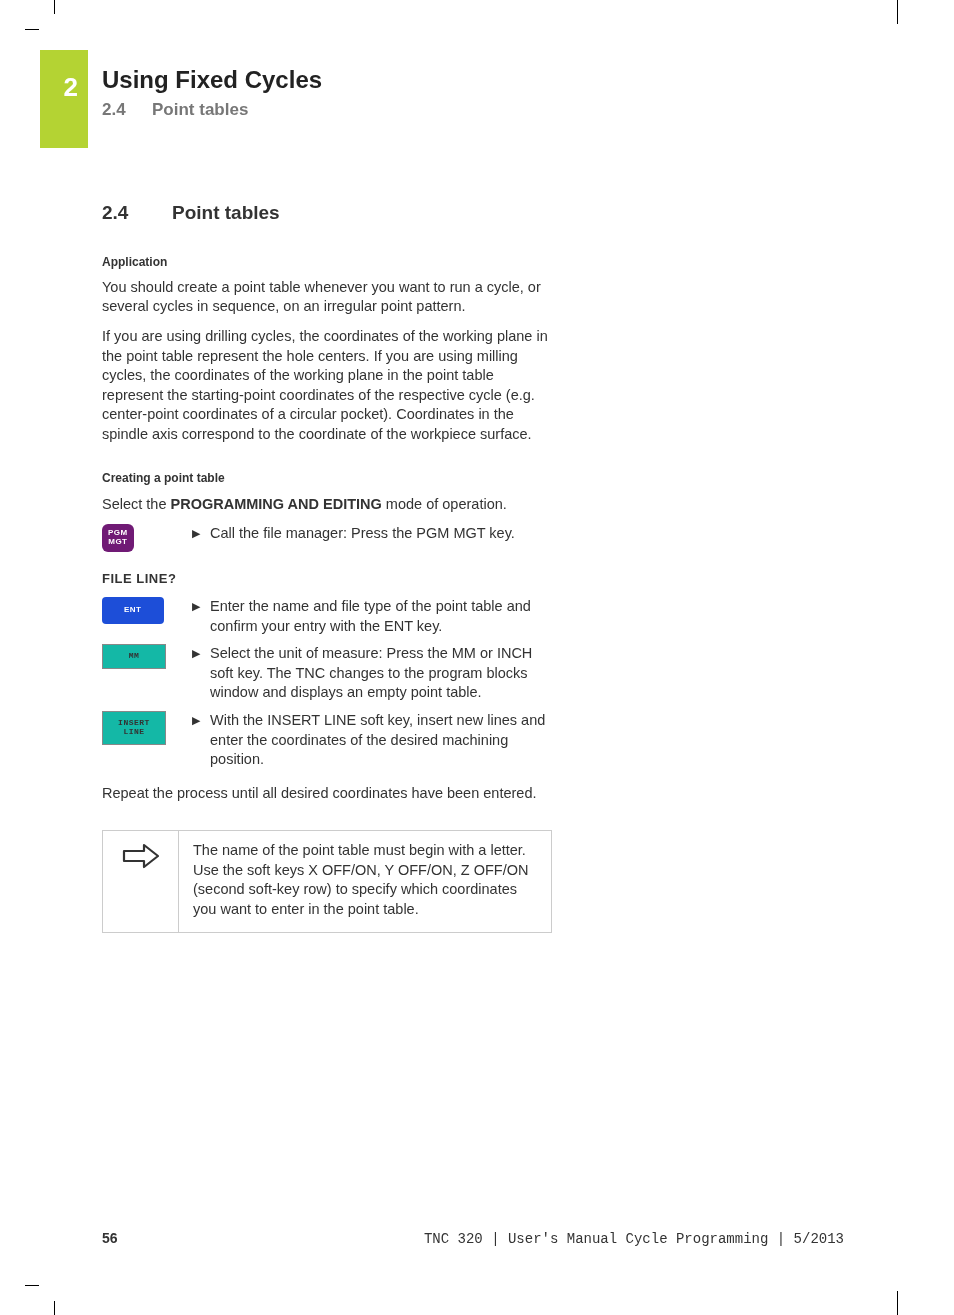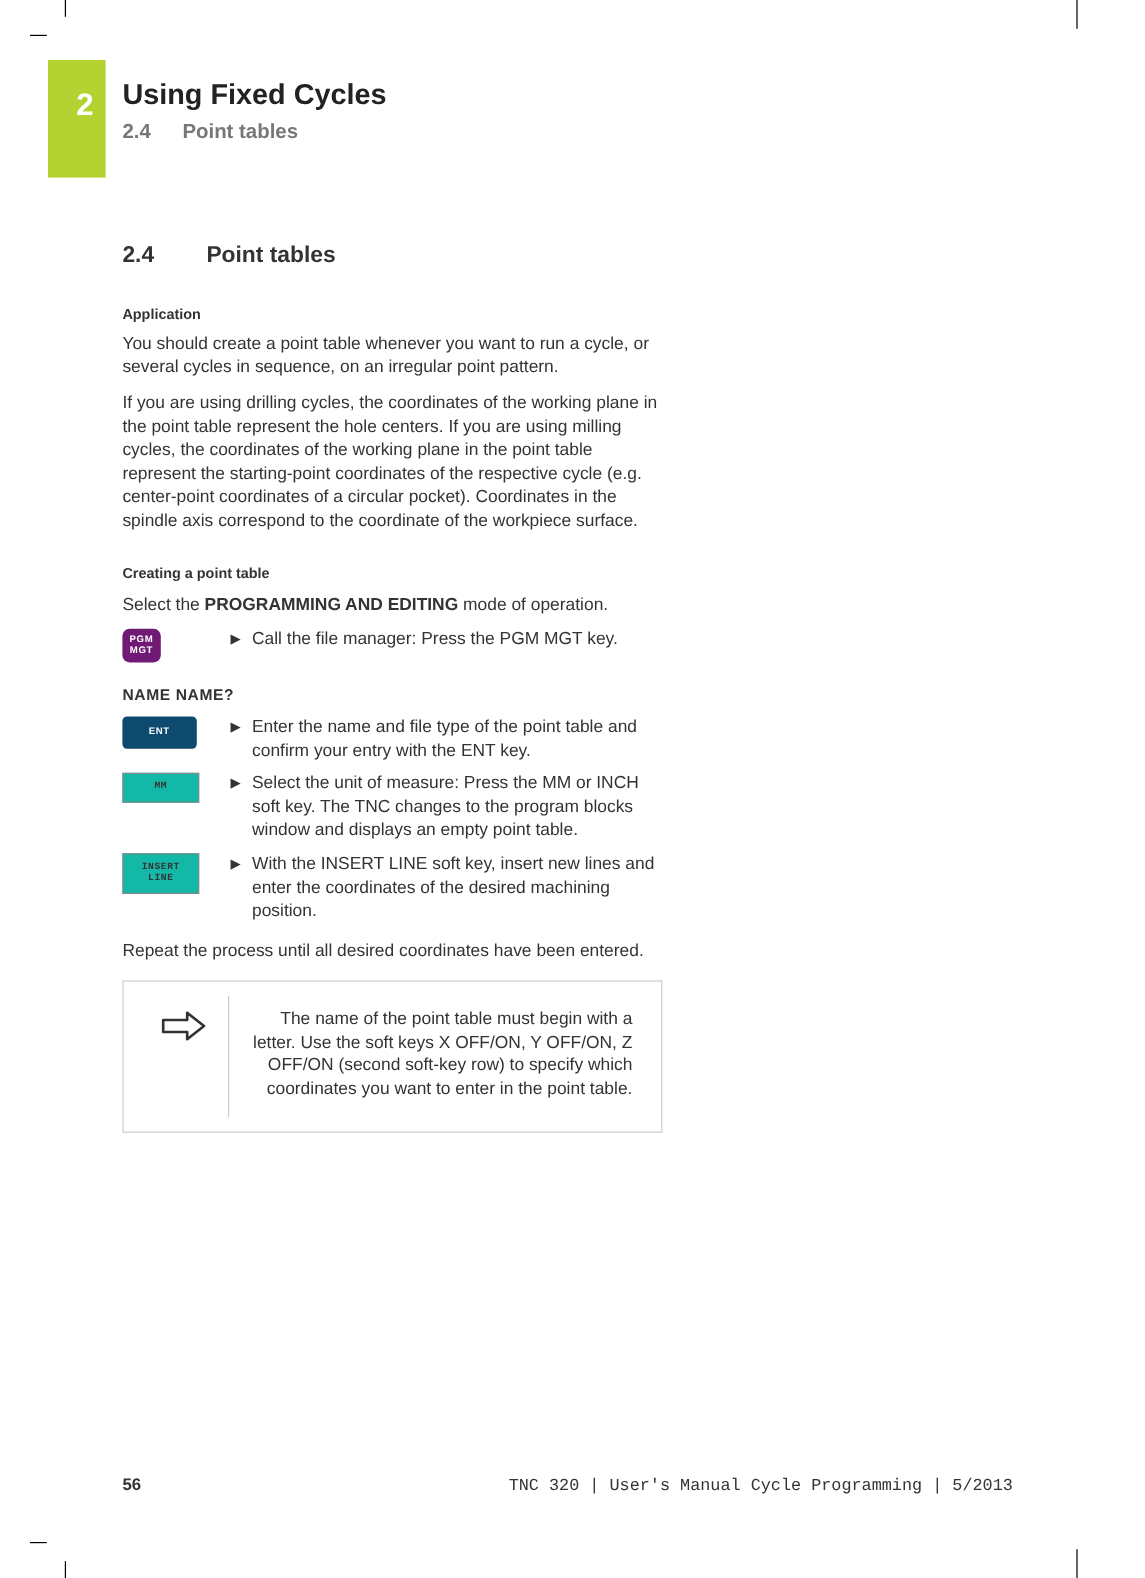--- a/index.html
+++ b/index.html
@@ -67,21 +67,21 @@
     border-radius: 6px;
     font-size: 8px;
     font-weight: bold;
     text-align: center;
     line-height: 1.1;
     padding: 5px 6px;
     letter-spacing: 0.5px;
   }
   .key-ent {
     display: inline-block;
-    background: #0c4a6e;
+    background: #1d4ed8;
     color: #fff;
     border-radius: 4px;
     font-size: 8px;
     font-weight: bold;
     text-align: right;
     padding: 8px 22px;
     letter-spacing: 0.5px;
   }
   .softkey {
     display: inline-block;
@@ -94,23 +94,22 @@
     width: 64px;
     letter-spacing: 0.5px;
     line-height: 1.1;
     font-family: "Courier New", monospace;
   }
   .prompt { font-size: 13px; font-weight: bold; letter-spacing: 0.5px; margin: 18px 0 10px; }
 
   .note-box {
     border: 1px solid #ccc;
     display: flex;
-    padding: 12px;
-    margin-top: 14px;
-    text-align: right;
+    padding: 0;
+    margin-top: 27px;
   }
   .note-icon-col {
     width: 76px;
     flex-shrink: 0;
     border-right: 1px solid #ccc;
     display: flex;
     align-items: flex-start;
     justify-content: center;
     padding-top: 10px;
   }
@@ -171,21 +170,21 @@
       <span class="key-pgm">
         <span>PGM</span><br><span>MGT</span>
       </span>
     </div>
     <div class="step-text">
       <span class="arrow-bullet">▶</span>
       <span class="step-body">Call the file manager: Press the PGM MGT key.</span>
     </div>
   </div>
 
-  <div class="prompt">NAME NAME?</div>
+  <div class="prompt">FILE LINE?</div>
 
   <div class="step-row">
     <div class="key-col">
       <span class="key-ent">ENT</span>
     </div>
     <div class="step-text">
       <span class="arrow-bullet">▶</span>
       <span class="step-body">Enter the name and file type of the point table and confirm your entry with the ENT key.</span>
     </div>
   </div>

